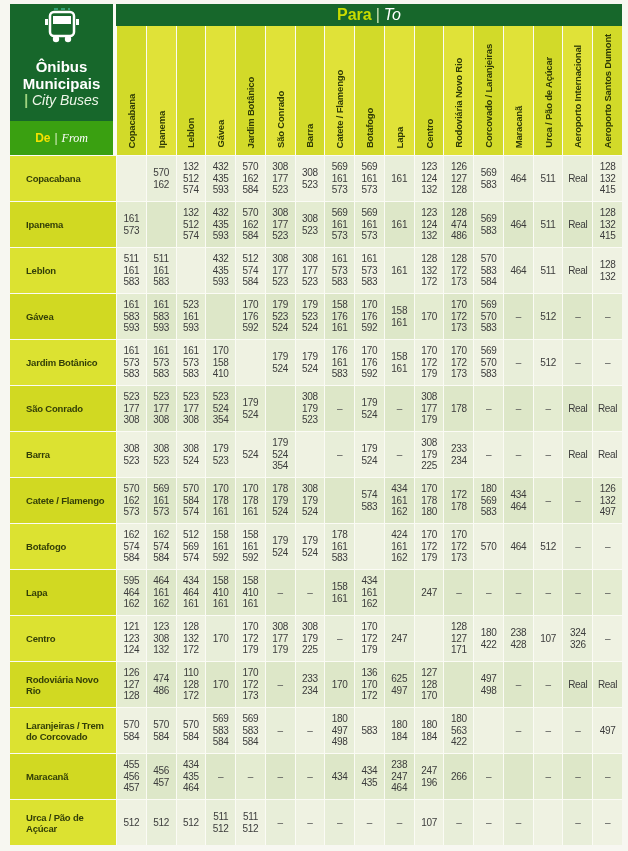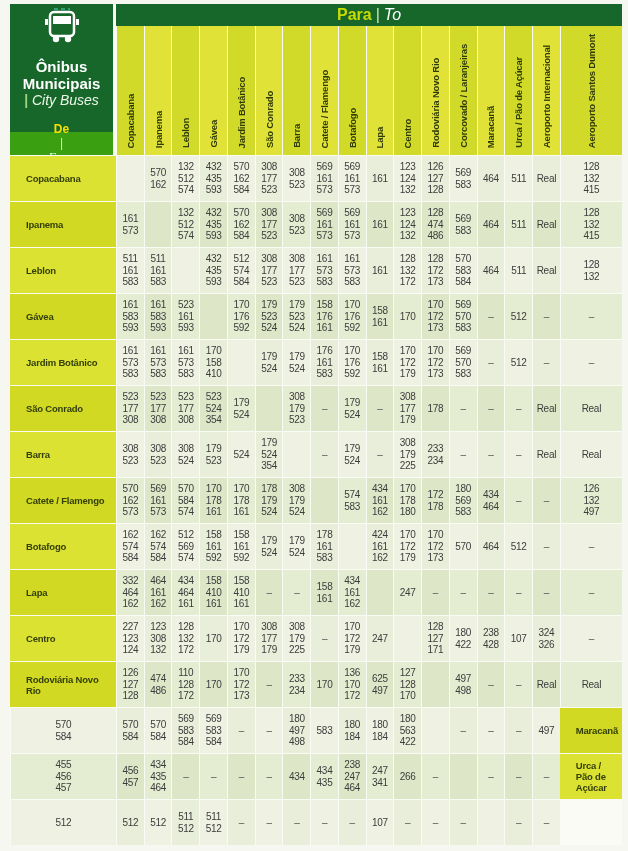--- a/index.html
+++ b/index.html
@@ -16,22 +16,22 @@
   .corner{
     grid-column:1;grid-row:1 / span 2;background:#17672b;
     display:flex;flex-direction:column;justify-content:space-between;
     border-right:3px solid #fbfbf5;
   }
   .logo-top{display:flex;flex-direction:column;align-items:center;padding-top:2px;}
   .logo-title{margin-top:10px;text-align:center;color:#fff;font-weight:bold;font-size:15px;line-height:17px;}
   .logo-sub{font-weight:normal;font-style:italic;font-size:14px;color:#eef6e8;}
   .logo-sub .pipe{color:#9fd37f;font-style:normal;font-weight:bold;}
   .de-strip{
-    height:23px;background:#3aa011;display:flex;align-items:center;justify-content:center;
-    font-size:12px;color:#fff;flex-direction:column;
+    height:34px;background:#3aa011;display:flex;align-items:center;justify-content:center;
+    font-size:12px;color:#fff;
   }
   .de-strip .de{color:#f5e100;font-weight:bold;}
   .de-strip em{font-style:italic;color:#fff;font-family:Liberation Serif, serif;}
   .de-strip .pipe{color:#d9efc4;margin:0 4px;}
   
   .para-bar{
     grid-column:2 / -1;grid-row:1;background:#17672b;
     display:flex;align-items:center;justify-content:center;font-size:16px;color:#fff;
   }
   .para-bar .para{color:#c9dc00;font-weight:bold;}
@@ -786,21 +786,21 @@
         <span>512</span>
       </div>
       <div class="cell r0 c1">
         <span class="dash">–</span>
       </div>
       <div class="cell r0 c0">
         <span class="dash">–</span>
       </div>
       <div class="rowhead rh-odd">Lapa</div>
       <div class="cell r1 c0">
-        <span>332</span>
+        <span>595</span>
         <span>464</span>
         <span>162</span>
       </div>
       <div class="cell r1 c1">
         <span>464</span>
         <span>161</span>
         <span>162</span>
       </div>
       <div class="cell r1 c0">
         <span>434</span>
@@ -849,21 +849,21 @@
         <span class="dash">–</span>
       </div>
       <div class="cell r1 c1">
         <span class="dash">–</span>
       </div>
       <div class="cell r1 c0">
         <span class="dash">–</span>
       </div>
       <div class="rowhead rh-even">Centro</div>
       <div class="cell r0 c0">
-        <span>227</span>
+        <span>121</span>
         <span>123</span>
         <span>124</span>
       </div>
       <div class="cell r0 c1">
         <span>123</span>
         <span>308</span>
         <span>132</span>
       </div>
       <div class="cell r0 c0">
         <span>128</span>
@@ -980,20 +980,21 @@
       </div>
       <div class="cell r1 c0">
         <span class="dash">–</span>
       </div>
       <div class="cell r1 c1">
         <span>Real</span>
       </div>
       <div class="cell r1 c0">
         <span>Real</span>
       </div>
+      <div class="rowhead rh-even">Laranjeiras / Trem do Corcovado</div>
       <div class="cell r0 c0">
         <span>570</span>
         <span>584</span>
       </div>
       <div class="cell r0 c1">
         <span>570</span>
         <span>584</span>
       </div>
       <div class="cell r0 c0">
         <span>570</span>
@@ -1083,21 +1084,21 @@
         <span>434</span>
         <span>435</span>
       </div>
       <div class="cell r1 c1">
         <span>238</span>
         <span>247</span>
         <span>464</span>
       </div>
       <div class="cell r1 c0">
         <span>247</span>
-        <span>341</span>
+        <span>196</span>
       </div>
       <div class="cell r1 c1">
         <span>266</span>
       </div>
       <div class="cell r1 c0">
         <span class="dash">–</span>
       </div>
       <div class="cell r1 c1 diag"></div>
       <div class="cell r1 c0">
         <span class="dash">–</span>

